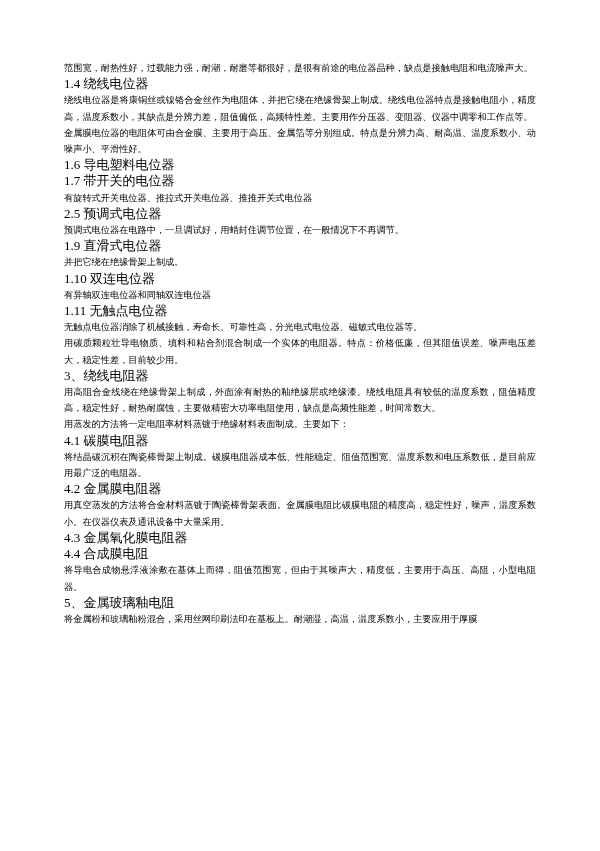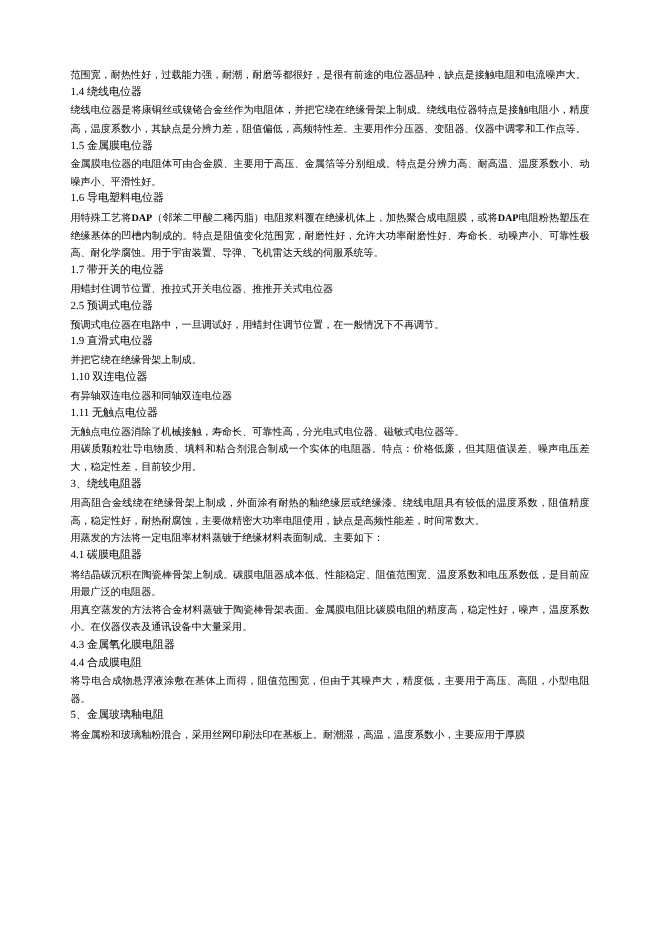--- a/index.html
+++ b/index.html
@@ -32,56 +32,55 @@
   .para {
     margin: 0;
     padding: 0;
     text-indent: 0;
     white-space: normal;
     word-break: break-all;
   }
   .heading {
     margin: 0;
     padding: 0;
-    font-size: 10px;
+    font-size: 13px;
     line-height: 16.2px;
     font-weight: normal;
   }
   .bold-inline {
     font-weight: bold;
   }
 </style>
 </head>
 <body>
 
 <div class="page">
   <div class="doc-body" id="doc-body">
       <p class="para">范围宽，耐热性好，过载能力强，耐潮，耐磨等都很好，是很有前途的电位器品种，缺点是接触电阻和电流噪声大。</p>
       <p class="heading">1.4 绕线电位器</p>
       <p class="para">绕线电位器是将康铜丝或镍铬合金丝作为电阻体，并把它绕在绝缘骨架上制成。绕线电位器特点是接触电阻小，精度高，温度系数小，其缺点是分辨力差，阻值偏低，高频特性差。主要用作分压器、变阻器、仪器中调零和工作点等。</p>
-      <p class="heading">1.5 金属膜电位器</p>
       <p class="para">金属膜电位器的电阻体可由合金膜、主要用于高压、金属箔等分别组成。特点是分辨力高、耐高温、温度系数小、动噪声小、平滑性好。</p>
       <p class="heading">1.6 导电塑料电位器</p>
-      <p class="para">用特殊工艺将<span class="bold-inline">DAP</span>（邻苯二甲酸二稀丙脂）电阻浆料覆在绝缘机体上，加热聚合成电阻膜，或将<span class="bold-inline">DAP</span>电阻粉热塑压在绝缘基体的凹槽内制成的。特点是阻值变化范围宽，耐磨性好，允许大功率耐磨性好、寿命长、动噪声小、可靠性极高、耐化学腐蚀。用于宇宙装置、导弹、飞机雷达天线的伺服系统等。</p>
       <p class="heading">1.7 带开关的电位器</p>
-      <p class="para">用蜡封住调节位置、推拉式开关电位器、推推开关式电位器</p>
+      <p class="para">有旋转式开关电位器、推拉式开关电位器、推推开关式电位器</p>
       <p class="heading">2.5 预调式电位器</p>
       <p class="para">预调式电位器在电路中，一旦调试好，用蜡封住调节位置，在一般情况下不再调节。</p>
       <p class="heading">1.9 直滑式电位器</p>
       <p class="para">并把它绕在绝缘骨架上制成。</p>
       <p class="heading">1.10 双连电位器</p>
       <p class="para">有异轴双连电位器和同轴双连电位器</p>
       <p class="heading">1.11 无触点电位器</p>
       <p class="para">无触点电位器消除了机械接触，寿命长、可靠性高，分光电式电位器、磁敏式电位器等。</p>
       <p class="para">用碳质颗粒壮导电物质、填料和粘合剂混合制成一个实体的电阻器。特点：价格低廉，但其阻值误差、噪声电压差大，稳定性差，目前较少用。</p>
       <p class="heading">3、绕线电阻器</p>
       <p class="para">用高阻合金线绕在绝缘骨架上制成，外面涂有耐热的釉绝缘层或绝缘漆。绕线电阻具有较低的温度系数，阻值精度高，稳定性好，耐热耐腐蚀，主要做精密大功率电阻使用，缺点是高频性能差，时间常数大。</p>
       <p class="para">用蒸发的方法将一定电阻率材料蒸镀于绝缘材料表面制成。主要如下：</p>
       <p class="heading">4.1 碳膜电阻器</p>
       <p class="para">将结晶碳沉积在陶瓷棒骨架上制成。碳膜电阻器成本低、性能稳定、阻值范围宽、温度系数和电压系数低，是目前应用最广泛的电阻器。</p>
+      <p class="heading">4.2 金属膜电阻器</p>
       <p class="para">用真空蒸发的方法将合金材料蒸镀于陶瓷棒骨架表面。金属膜电阻比碳膜电阻的精度高，稳定性好，噪声，温度系数小。在仪器仪表及通讯设备中大量采用。</p>
       <p class="heading">4.3 金属氧化膜电阻器</p>
       <p class="heading">4.4 合成膜电阻</p>
       <p class="para">将导电合成物悬浮液涂敷在基体上而得，阻值范围宽，但由于其噪声大，精度低，主要用于高压、高阻，小型电阻器。</p>
       <p class="heading">5、金属玻璃釉电阻</p>
       <p class="para">将金属粉和玻璃釉粉混合，采用丝网印刷法印在基板上。耐潮湿，高温，温度系数小，主要应用于厚膜</p>
     </div>
 </div>
 
 </body></html>

